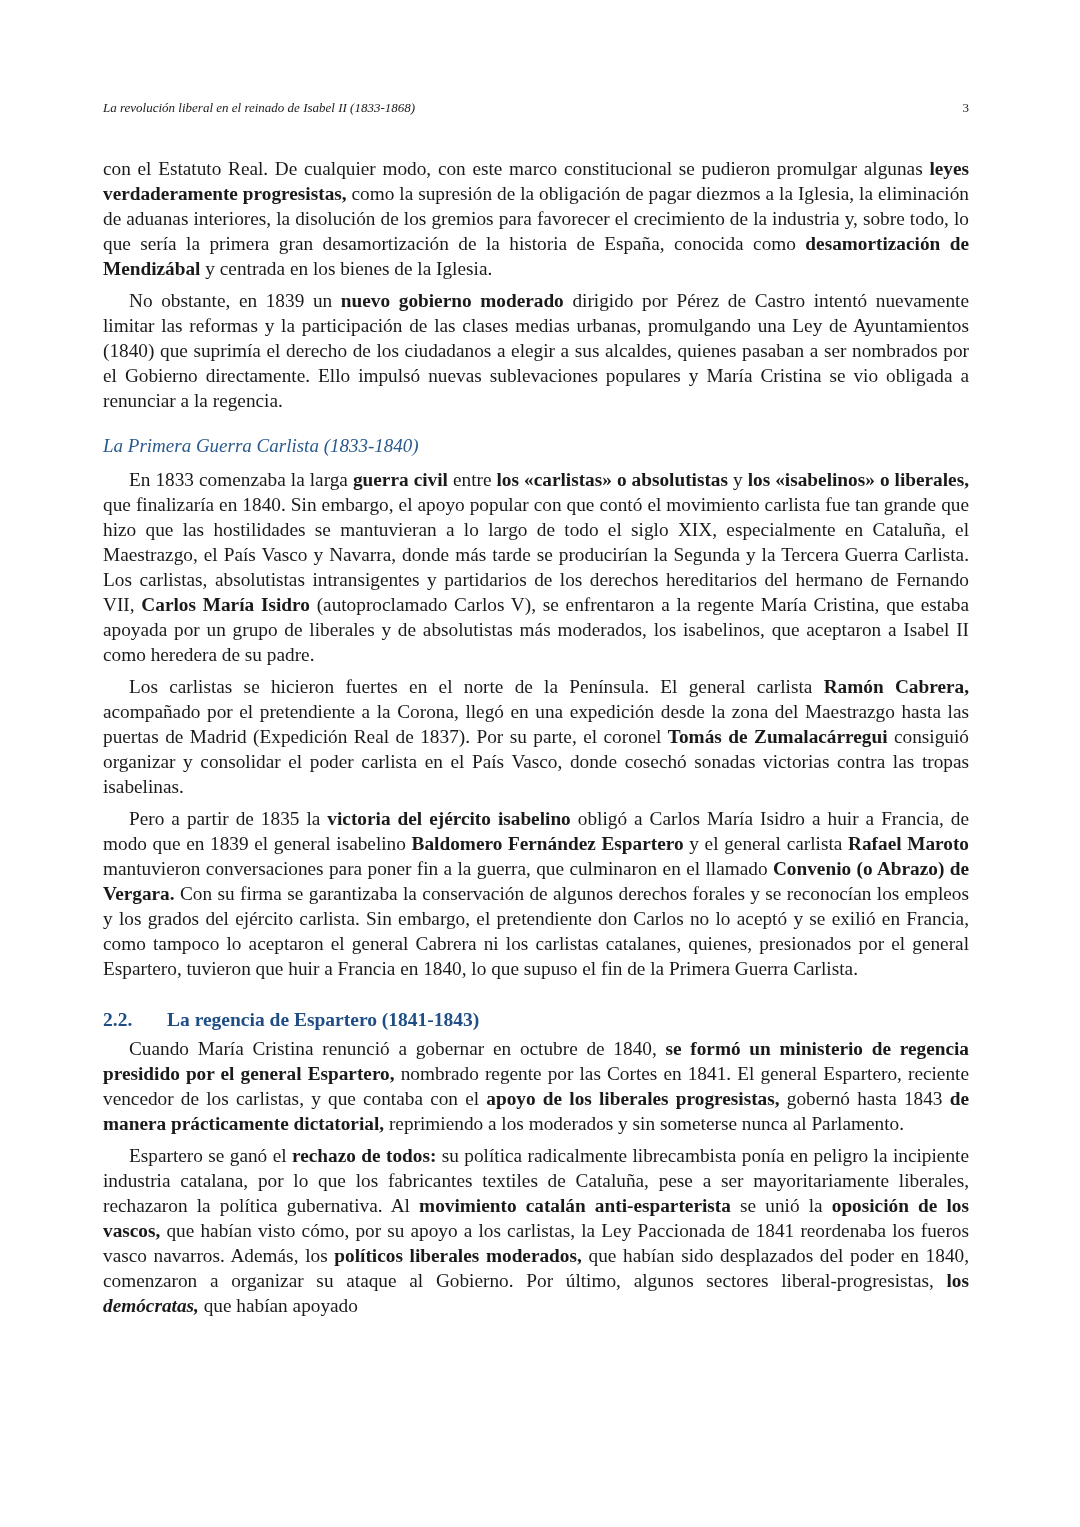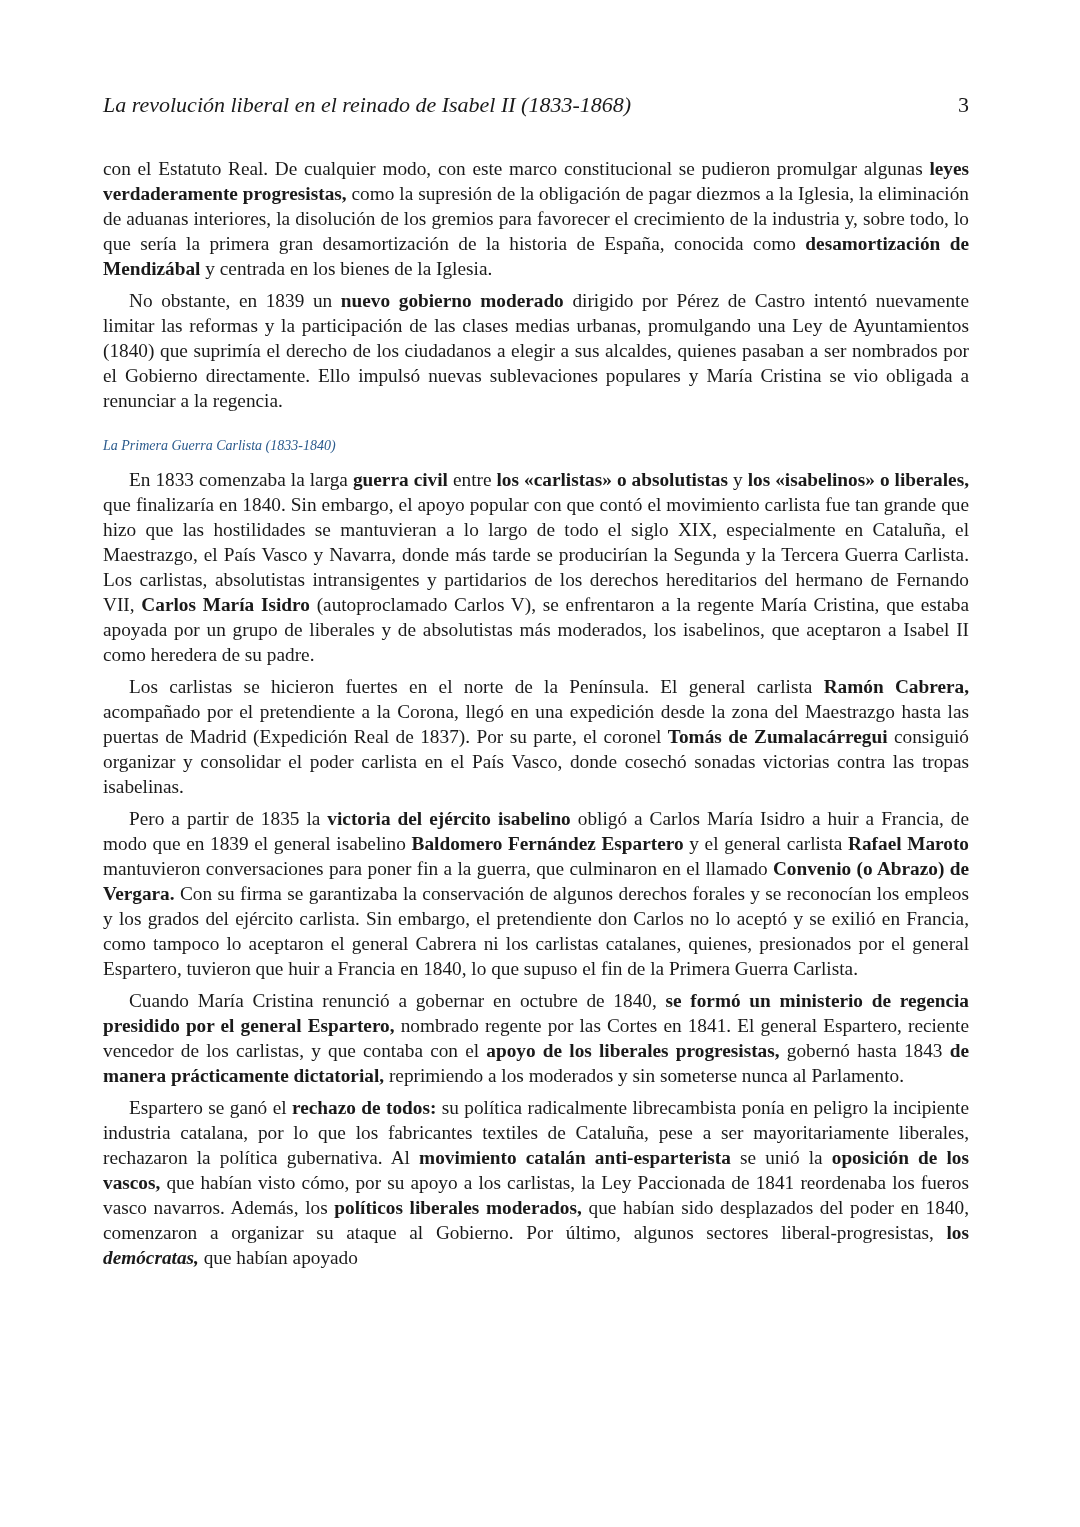--- a/index.html
+++ b/index.html
@@ -1,28 +1,28 @@
 <!DOCTYPE html>
 <html><head>
 <meta charset="utf-8">
 <style>
   html, body { margin: 0; padding: 0; background: #ffffff; }
   body { width: 1080px; height: 1527px; position: relative; overflow: hidden;
          font-family: "Liberation Serif", "DejaVu Serif", serif; color: #1a1a1a; }
   .page { position: absolute; left: 103px; top: 0; width: 874px; }
-  .running-header { position: absolute; top: 92px; left: 0; width: 874px; height: 22px;
-         font-size: 22px; font-style: italic; }
+  .running-header { position: absolute; top: 100px; left: 0; width: 874px; height: 22px;
+         font-size: 13px; font-style: italic; }
   .running-header .title { position: absolute; left: 0; top: 0; }
   .running-header .pnum { position: absolute; right: 8px; top: 0; font-style: normal; }
   .body { position: absolute; top: 156px; left: 0; width: 874px; }
   p { margin: 0 8px 7px 0; font-size: 19.3px; line-height: 25px; text-align: justify;
       text-indent: 26px; }
   p.first { text-indent: 0; }
   b { font-weight: bold; }
-  .sub-heading { font-style: italic; color: #2a5a8c; font-size: 14px; line-height: 25px;
+  .sub-heading { font-style: italic; color: #2a5a8c; font-size: 19px; line-height: 25px;
       margin: 20px 0 9px 0; }
   .sec-heading { color: #1f4e86; font-weight: bold; font-size: 19.5px; line-height: 25px;
       margin: 26px 0 4px 0; display: flex; }
   .sec-heading .num { width: 64px; }
 </style>
 </head>
 <body>
 
 <div class="page">
 
@@ -38,19 +38,23 @@
     <p><span>No obstante, en 1839 un </span><b>nuevo gobierno moderado</b><span> dirigido por Pérez de Castro intentó nuevamente limitar las reformas y la participación de las clases medias urbanas, promulgando una Ley de Ayuntamientos (1840) que suprimía el derecho de los ciudadanos a elegir a sus alcaldes, quienes pasaban a ser nombrados por el Gobierno directamente. Ello impulsó nuevas sublevaciones populares y María Cristina se vio obligada a renunciar a la regencia.</span></p>
 
     <div class="sub-heading">La Primera Guerra Carlista (1833-1840)</div>
 
     <p><span>En 1833 comenzaba la larga </span><b>guerra civil</b><span> entre </span><b>los «carlistas» o absolutistas</b><span> y </span><b>los «isabelinos» o liberales,</b><span> que finalizaría en 1840. Sin embargo, el apoyo popular con que contó el movimiento carlista fue tan grande que hizo que las hostilidades se mantuvieran a lo largo de todo el siglo XIX, especialmente en Cataluña, el Maestrazgo, el País Vasco y Navarra, donde más tarde se producirían la Segunda y la Tercera Guerra Carlista. Los carlistas, absolutistas intransigentes y partidarios de los derechos hereditarios del hermano de Fernando VII, </span><b>Carlos María Isidro</b><span> (autoproclamado Carlos V), se enfrentaron a la regente María Cristina, que estaba apoyada por un grupo de liberales y de absolutistas más moderados, los isabelinos, que aceptaron a Isabel II como heredera de su padre.</span></p>
 
     <p><span>Los carlistas se hicieron fuertes en el norte de la Península. El general carlista </span><b>Ramón Cabrera,</b><span> acompañado por el pretendiente a la Corona, llegó en una expedición desde la zona del Maestrazgo hasta las puertas de Madrid (Expedición Real de 1837). Por su parte, el coronel </span><b>Tomás de Zumalacárregui</b><span> consiguió organizar y consolidar el poder carlista en el País Vasco, donde cosechó sonadas victorias contra las tropas isabelinas.</span></p>
 
     <p><span>Pero a partir de 1835 la </span><b>victoria del ejército isabelino</b><span> obligó a Carlos María Isidro a huir a Francia, de modo que en 1839 el general isabelino </span><b>Baldomero Fernández Espartero</b><span> y el general carlista </span><b>Rafael Maroto</b><span> mantuvieron conversaciones para poner fin a la guerra, que culminaron en el llamado </span><b>Convenio (o Abrazo) de Vergara.</b><span> Con su firma se garantizaba la conservación de algunos derechos forales y se reconocían los empleos y los grados del ejército carlista. Sin embargo, el pretendiente don Carlos no lo aceptó y se exilió en Francia, como tampoco lo aceptaron el general Cabrera ni los carlistas catalanes, quienes, presionados por el general Espartero, tuvieron que huir a Francia en 1840, lo que supuso el fin de la Primera Guerra Carlista.</span></p>
 
+    <div class="sec-heading">
+      <span class="num">2.2.</span>
+      <span>La regencia de Espartero (1841-1843)</span>
+    </div>
 
     <p><span>Cuando María Cristina renunció a gobernar en octubre de 1840, </span><b>se formó un ministerio de regencia presidido por el general Espartero,</b><span> nombrado regente por las Cortes en 1841. El general Espartero, reciente vencedor de los carlistas, y que contaba con el </span><b>apoyo de los liberales progresistas,</b><span> gobernó hasta 1843 </span><b>de manera prácticamente dictatorial,</b><span> reprimiendo a los moderados y sin someterse nunca al Parlamento.</span></p>
 
     <p><span>Espartero se ganó el </span><b>rechazo de todos:</b><span> su política radicalmente librecambista ponía en peligro la incipiente industria catalana, por lo que los fabricantes textiles de Cataluña, pese a ser mayoritariamente liberales, rechazaron la política gubernativa. Al </span><b>movimiento catalán anti-esparterista</b><span> se unió la </span><b>oposición de los vascos,</b><span> que habían visto cómo, por su apoyo a los carlistas, la Ley Paccionada de 1841 reordenaba los fueros vasco navarros. Además, los </span><b>políticos liberales moderados,</b><span> que habían sido desplazados del poder en 1840, comenzaron a organizar su ataque al Gobierno. Por último, algunos sectores liberal-progresistas, </span><b>los </b><b><i>demócratas,</i></b><span> que habían apoyado</span></p>
 
   </div>
 </div>
 
 </body></html>

